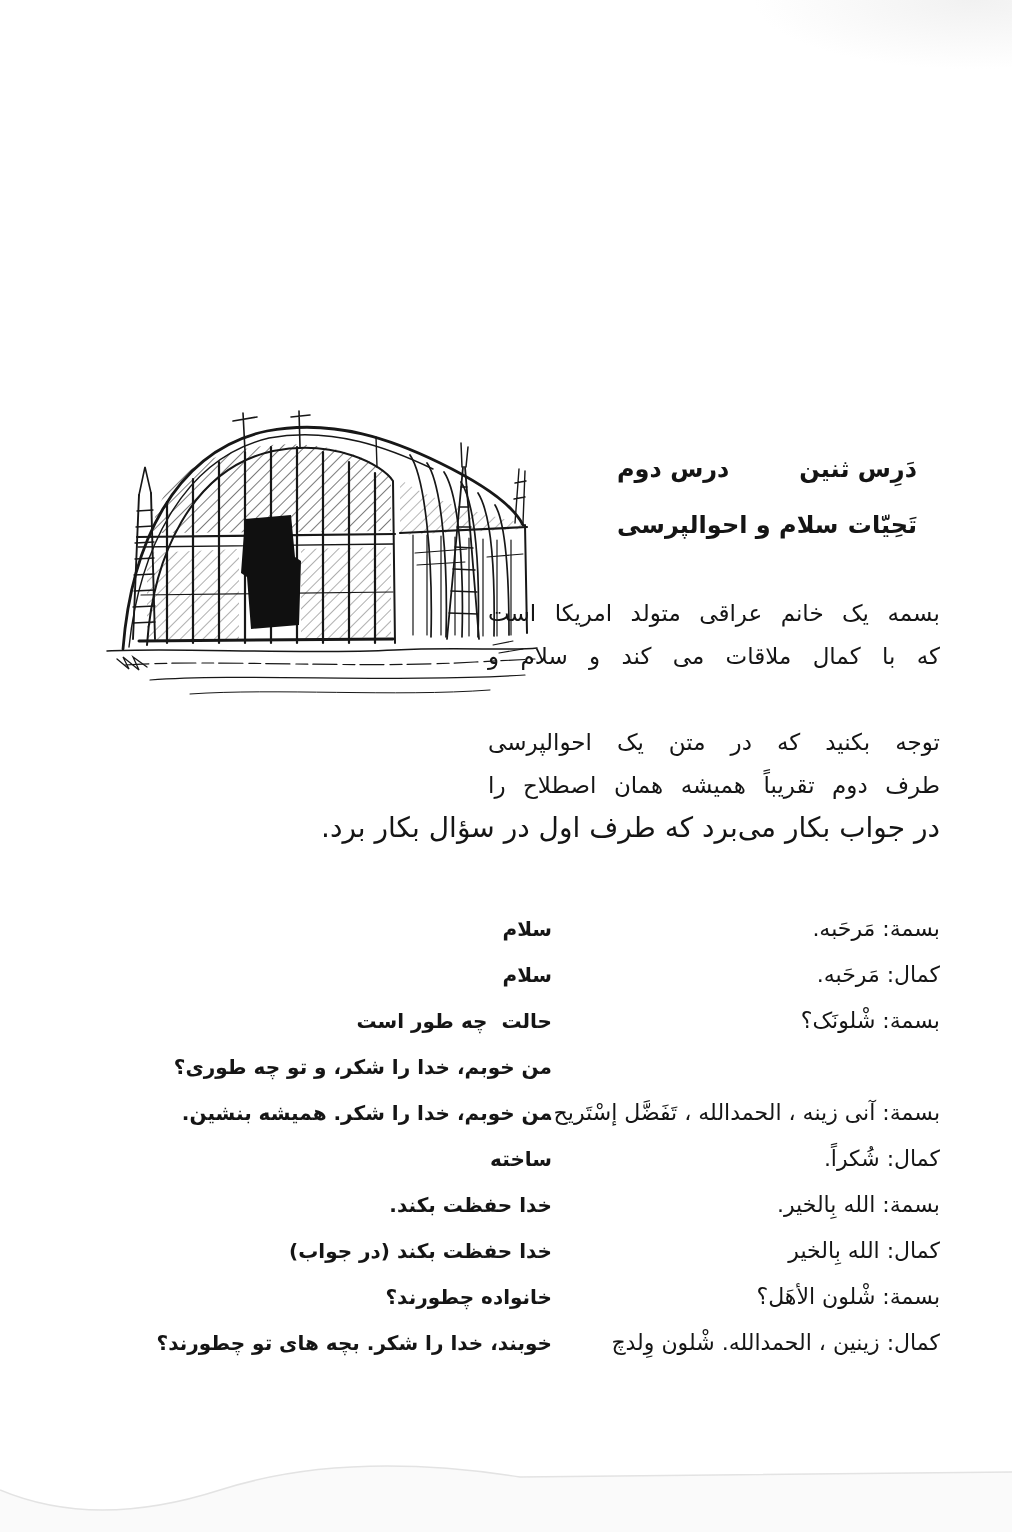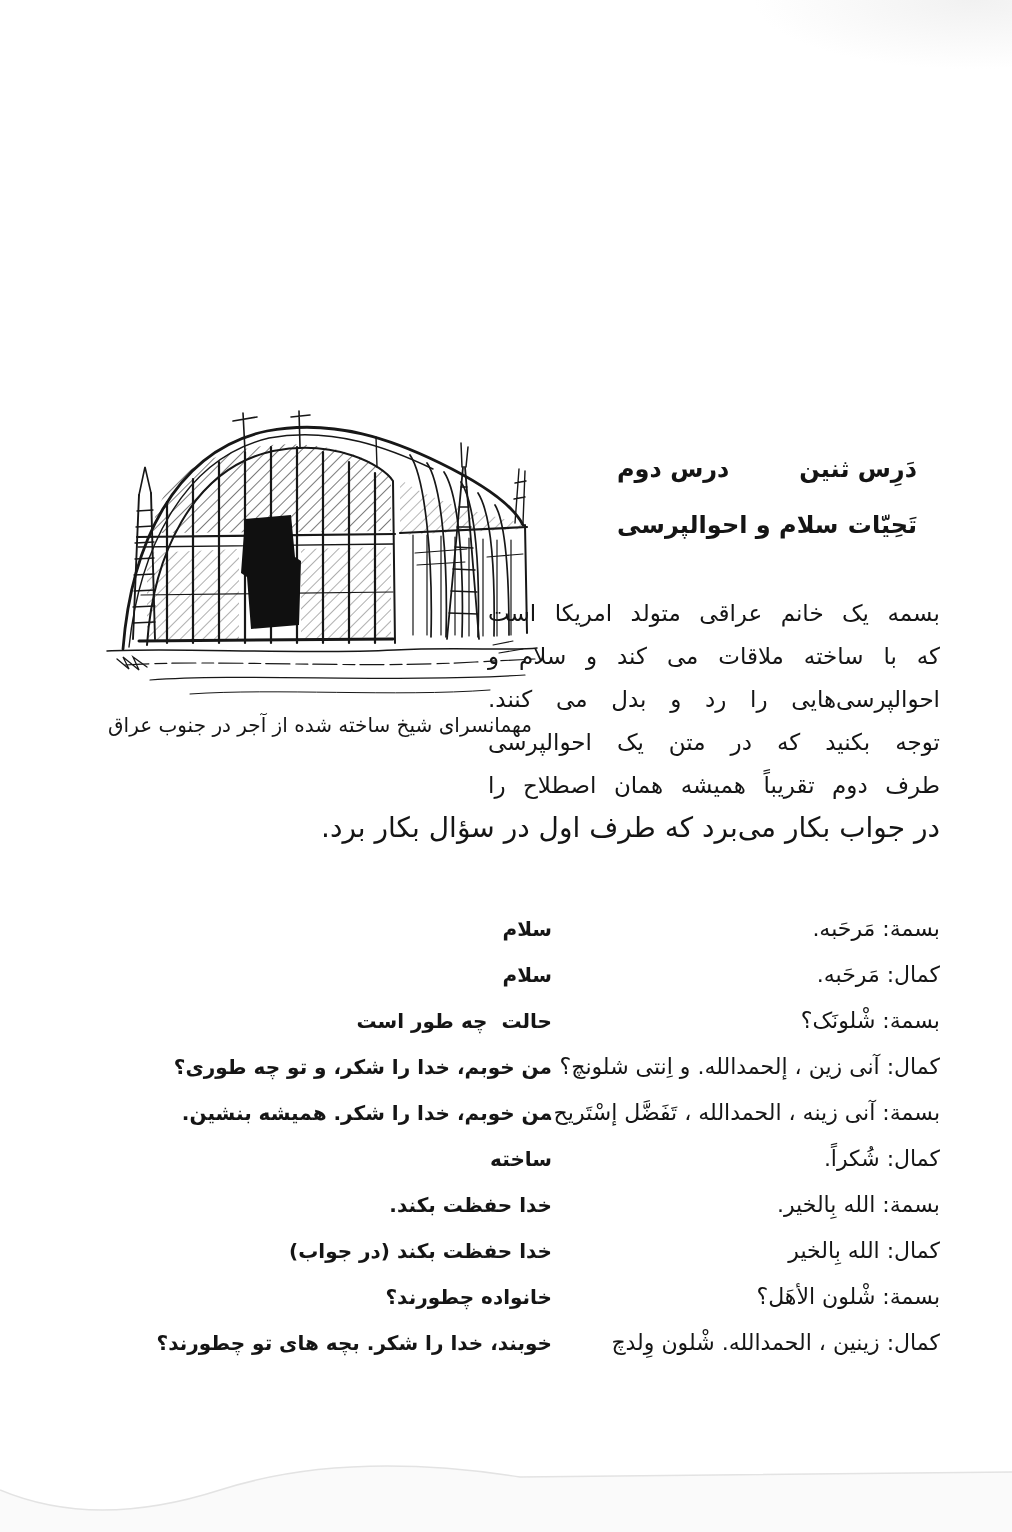--- a/index.html
+++ b/index.html
@@ -133,43 +133,40 @@
         <path d="M12 244 C80 240 200 248 300 243 C360 240 420 244 442 241" stroke-width="1.5"></path>
         <path d="M30 258 C120 252 260 262 380 255 L440 252" stroke-width="1.2" stroke-dasharray="24 6 12 5"></path>
         <path d="M55 273 C150 266 300 276 430 268" stroke-width="1.2"></path>
         <path d="M95 287 C180 281 300 290 395 283" stroke-width="1"></path>
         <path d="M22 252 L34 262 L28 250 L44 263 L38 250 L52 260" stroke-width="1.3"></path>
         <path d="M398 238 L418 234 M404 246 L428 242" stroke-width="1.2"></path>
       </g>
     </svg>
   </div>
 
-  <div class="caption">مهمانسرای شیخ ساخته شده از آجر در جنوب عراق</div>
 
   <div class="intro-line" style="top:596px;">بسمه یک خانم عراقی متولد امریکا است</div>
-  <div class="intro-line" style="top:639px;">که با ساخته ملاقات می کند و سلام و</div>
-  <div class="intro-line" style="top:682px;">احوالپرسی‌هایی را رد و بدل می کنند.</div>
+  <div class="intro-line" style="top:639px;">که با کمال ملاقات می کند و سلام و</div>
   <div class="intro-line" style="top:725px;">توجه بکنید که در متن یک احوالپرسی</div>
   <div class="intro-line" style="top:768px;">طرف دوم تقریباً همیشه همان اصطلاح را</div>
   <div class="intro-last" style="top:811px;">در جواب بکار می‌برد که طرف اول در سؤال بکار برد.</div>
 
   <div class="dlg-row" style="top:912px;">
     <span class="ar">بسمة: مَرحَبه.</span>
     <span class="fa">سلام</span>
   </div>
   <div class="dlg-row" style="top:958px;">
     <span class="ar">كمال: مَرحَبه.</span>
     <span class="fa">سلام</span>
   </div>
   <div class="dlg-row" style="top:1004px;">
     <span class="ar">بسمة: شْلونَک؟</span>
     <span class="fa">حالت  چه طور است</span>
   </div>
   <div class="dlg-row" style="top:1050px;">
-    <span class="ar">كمال: آنی زین ، إلحمدالله. و اِنتی شلونچ؟</span>
     <span class="fa">من خوبم، خدا را شکر، و تو چه طوری؟</span>
   </div>
   <div class="dlg-row" style="top:1096px;">
     <span class="ar">بسمة: آنی زینه ، الحمدالله ، تَفَضَّل إسْتَریح.</span>
     <span class="fa">من خوبم، خدا را شکر. همیشه بنشین.</span>
   </div>
   <div class="dlg-row" style="top:1142px;">
     <span class="ar">كمال: شُكراً.</span>
     <span class="fa">ساخته</span>
   </div>

